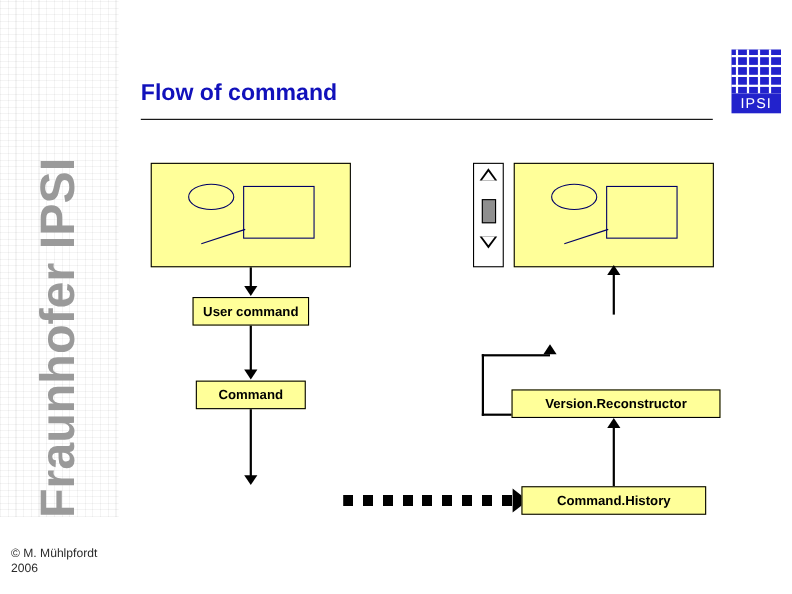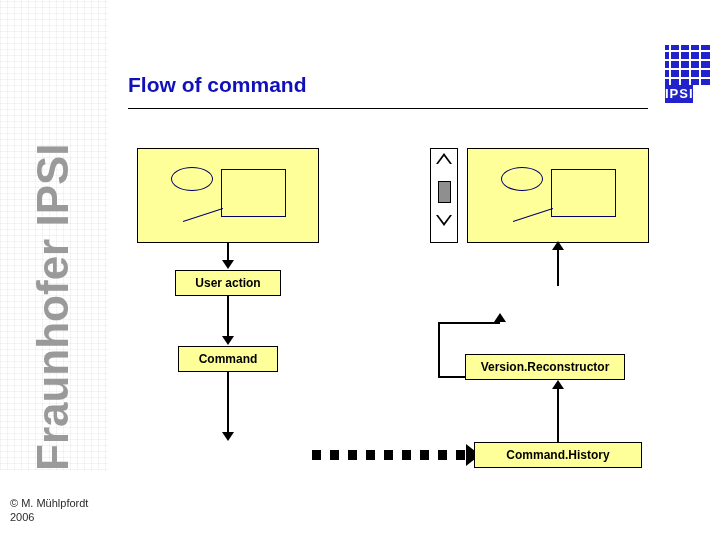--- a/index.html
+++ b/index.html
@@ -84,26 +84,26 @@
     background: #2222cc;
   }
   #ipsi-grid .cell {
     position: absolute;
     background: #ffffff;
   }
   #ipsi-text {
     position: absolute;
     left: 0;
     top: 40px;
-    width: 28px;
+    width: 45px;
     height: 18px;
     background: #2222cc;
     color: #ffffff;
     font-size: 13px;
-    font-weight: bold;
+    font-weight: normal;
     letter-spacing: 1px;
     text-align: center;
     line-height: 18px;
   }
 
   
   #slide-title {
     position: absolute;
     left: 128px;
     top: 73px;
@@ -305,21 +305,21 @@
   <div class="yellow-panel" style="left:467px; top:148px; width:182px; height:95px;">
     <div class="panel-ellipse" style="left:33px; top:18px; width:40px; height:22px;"></div>
     <div class="panel-rect" style="left:83px; top:20px; width:63px; height:46px;"></div>
     <div class="panel-line" style="left:45px; top:72px; width:42px; transform: rotate(-18deg); transform-origin: left center;"></div>
   </div>
 
   <div class="arrow-line" style="left:227px; top:243px; width:2px; height:19px;"></div>
   <div class="arrow-head-down" style="left:222px; top:260px;"></div>
 
   <div class="flow-box" style="left:175px; top:270px; width:106px; height:26px;">
-    <span>User action</span>
+    <span>User command</span>
   </div>
 
   <div class="arrow-line" style="left:227px; top:296px; width:2px; height:42px;"></div>
   <div class="arrow-head-down" style="left:222px; top:336px;"></div>
 
   <div class="flow-box" style="left:178px; top:346px; width:100px; height:26px;">
     <span>Command</span>
   </div>
 
   <div class="arrow-line" style="left:227px; top:372px; width:2px; height:62px;"></div>
@@ -331,21 +331,21 @@
 
 
   <div class="arrow-line" style="left:557px; top:250px; width:2px; height:36px;"></div>
   <div class="arrow-head-up" style="left:552px; top:241px;"></div>
 
   <div class="arrow-line" style="left:438px; top:322px; width:2px; height:56px;"></div>
   <div class="arrow-line" style="left:438px; top:322px; width:62px; height:2px;"></div>
   <div class="arrow-line" style="left:438px; top:376px; width:42px; height:2px;"></div>
   <div class="arrow-head-up" style="left:494px; top:313px;"></div>
 
-  <div class="flow-box" style="left:465px; top:354px; width:160px; height:26px;justify-content:center;">
+  <div class="flow-box" style="left:465px; top:354px; width:190px; height:26px;justify-content:center;">
     <span>Version.Reconstructor</span>
   </div>
 
   <div class="arrow-line" style="left:557px; top:389px; width:2px; height:53px;"></div>
   <div class="arrow-head-up" style="left:552px; top:380px;"></div>
 
   <div class="flow-box" style="left:474px; top:442px; width:168px; height:26px;">
     <span>Command.History</span>
   </div>
 

